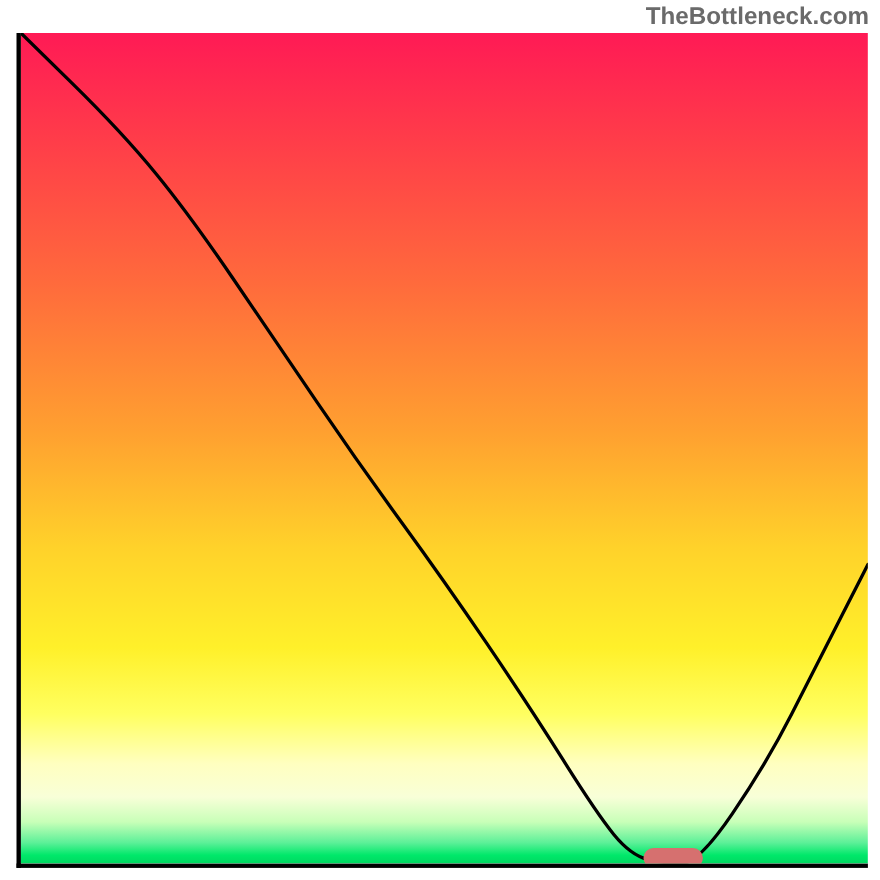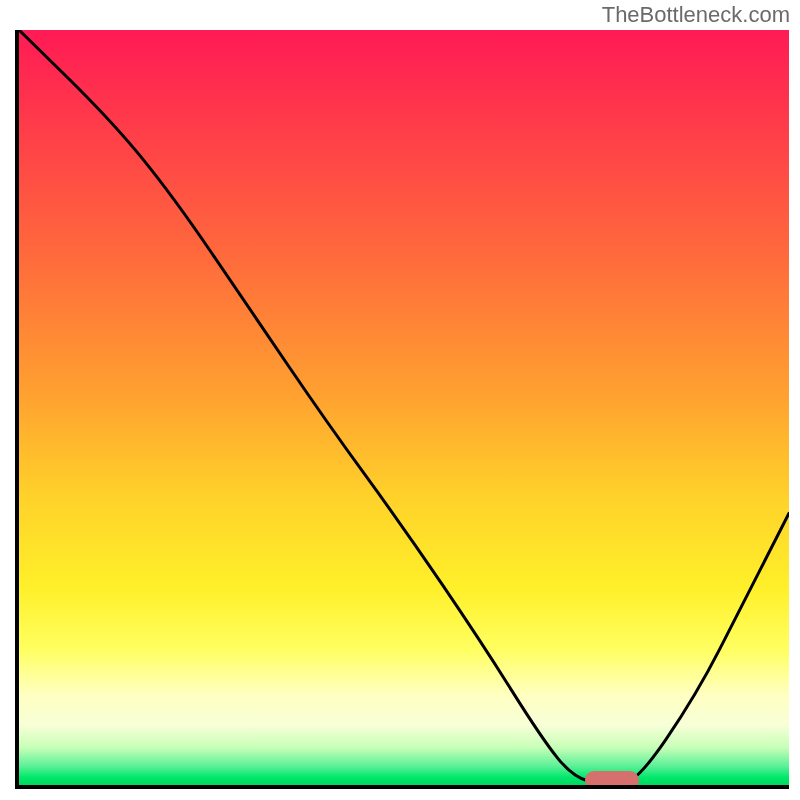--- a/index.html
+++ b/index.html
@@ -13,21 +13,21 @@
   .frame {
     position: relative;
     width: 800px;
     height: 800px;
   }
   .watermark {
     position: absolute;
     top: 2px;
     right: 10px;
     font-size: 22px;
-    font-weight: normal;
+    font-weight: bold;
     color: #6a6a6a;
     letter-spacing: 0px;
   }
   .plot-area {
     position: absolute;
     left: 15px;
     top: 30px;
     width: 770px;
     height: 755px;
     border-left: 4px solid #000;

